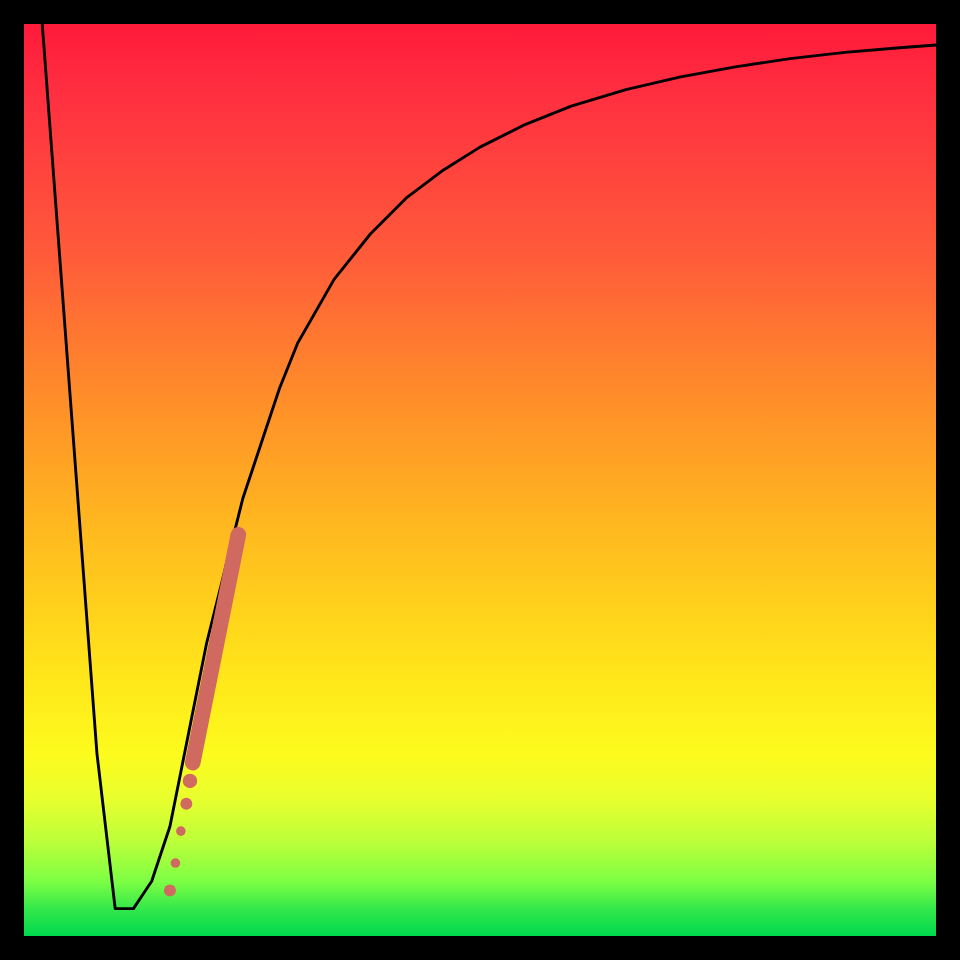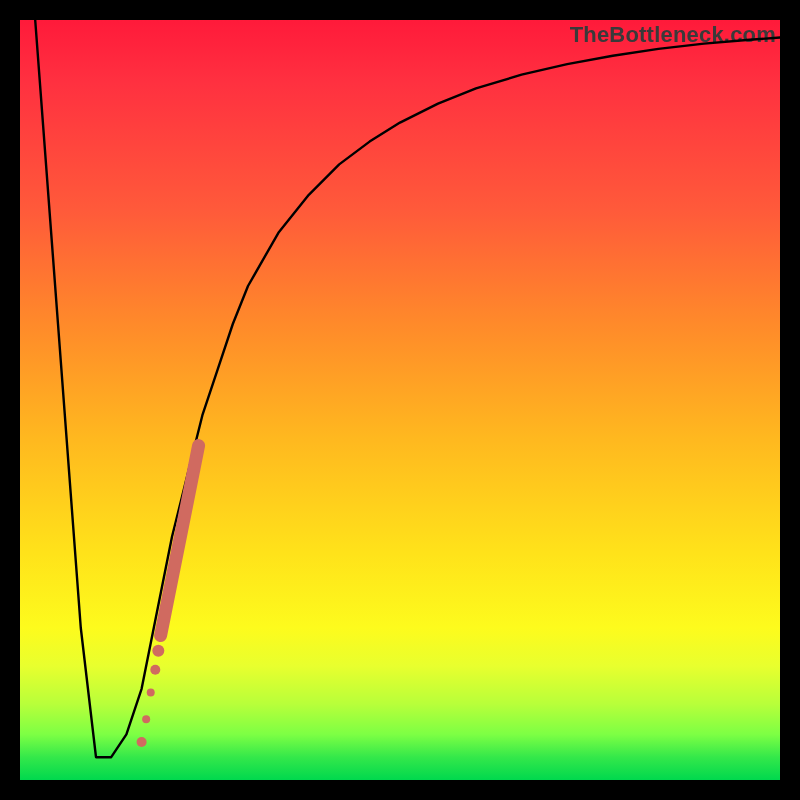--- a/index.html
+++ b/index.html
@@ -57,21 +57,20 @@
     width: 760px;
     height: 760px;
     overflow: visible;
   }
 </style>
 </head>
 <body>
 
 <div class="frame">
   <div class="plot-area">
-    <div class="watermark">TheBottleneck.com</div>
     <svg class="curve" viewBox="0 0 760 760">
       <g id="curve-group">
           <path d="M15.2 0.0 L38.0 304.0 L60.8 608.0 L76.0 737.2 L91.2 737.2 L106.4 714.4 L121.6 668.8 L136.8 592.8 L152.0 516.8 L167.2 456.0 L182.4 395.2 L197.6 349.6 L212.8 304.0 L228.0 266.0 L258.4 212.8 L288.8 174.8 L319.2 144.4 L349.6 121.6 L380.0 102.6 L418.0 83.6 L456.0 68.4 L501.6 54.7 L547.2 44.1 L592.8 35.7 L638.4 28.9 L684.0 23.6 L729.6 19.8 L760.0 17.5" fill="none" stroke="#000" stroke-width="2.4" stroke-linecap="round" stroke-linejoin="round"></path>
         </g>
       <g id="highlight-group">
           <line x1="140.6" y1="615.6" x2="178.6" y2="425.6" stroke="#d06a60" stroke-width="13" stroke-linecap="round"></line>
           <circle cx="121.60000000000001" cy="722" r="5" fill="#d06a60"></circle>
           <circle cx="126.16000000000001" cy="699.2" r="4" fill="#d06a60"></circle>
           <circle cx="130.72" cy="672.6" r="4" fill="#d06a60"></circle>
           <circle cx="135.28" cy="649.8" r="5" fill="#d06a60"></circle>

